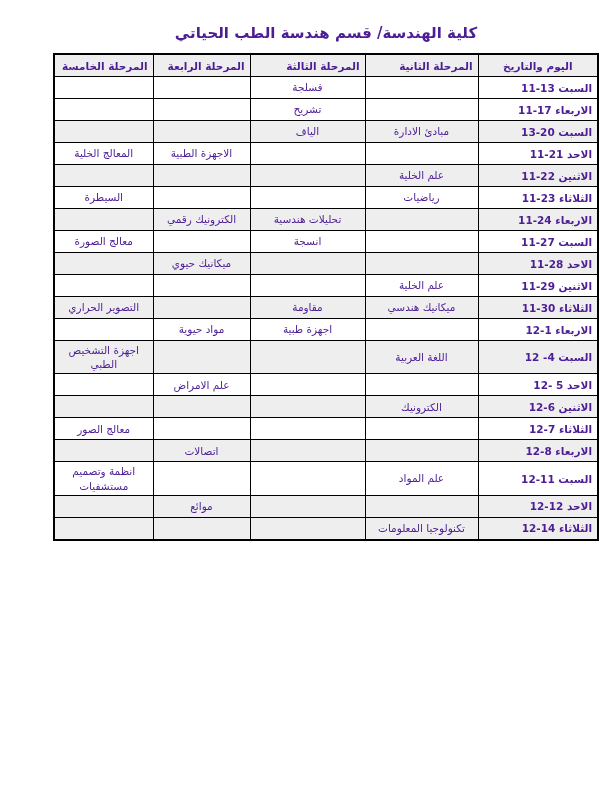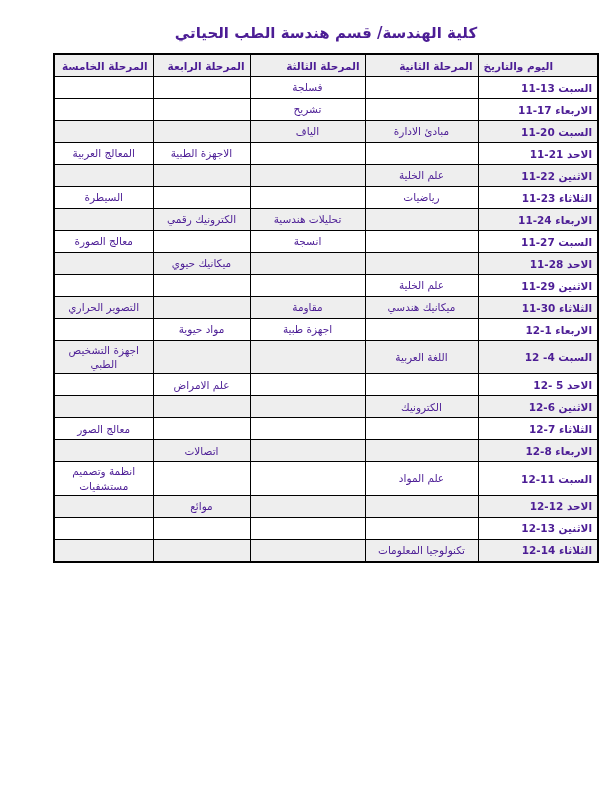--- a/index.html
+++ b/index.html
@@ -47,21 +47,21 @@
     height: 17px;
     vertical-align: middle;
     overflow: hidden;
   }
   table.schedule th {
     background: #eeeeee;
     font-weight: bold;
     text-align: right;
   }
   table.schedule th.c-date {
-    text-align: left;
+    text-align: center;
   }
   td.date-cell {
     font-weight: bold;
     padding-right: 8px;
     white-space: nowrap;
   }
   td.subj-cell {
     font-weight: normal;
     text-align: center;
     line-height: 1.35;
@@ -100,32 +100,32 @@
         <td class="subj-cell"></td>
       </tr>
       <tr>
         <td class="date-cell">الاربعاء 17-11</td>
         <td class="subj-cell"></td>
         <td class="subj-cell">تشريح</td>
         <td class="subj-cell"></td>
         <td class="subj-cell"></td>
       </tr>
       <tr class="shaded">
-        <td class="date-cell">السبت 20-11</td>
+        <td class="date-cell">السبت 20-13</td>
         <td class="subj-cell">مبادئ الادارة</td>
         <td class="subj-cell">الياف</td>
         <td class="subj-cell"></td>
         <td class="subj-cell"></td>
       </tr>
       <tr>
         <td class="date-cell">الاحد 21-11</td>
         <td class="subj-cell"></td>
         <td class="subj-cell"></td>
         <td class="subj-cell">الاجهزة الطبية</td>
-        <td class="subj-cell">المعالج العربية</td>
+        <td class="subj-cell">المعالج الخلية</td>
       </tr>
       <tr class="shaded">
         <td class="date-cell">الاثنين 22-11</td>
         <td class="subj-cell">علم الخلية</td>
         <td class="subj-cell"></td>
         <td class="subj-cell"></td>
         <td class="subj-cell"></td>
       </tr>
       <tr>
         <td class="date-cell">الثلاثاء 23-11</td>
@@ -216,27 +216,20 @@
         <td class="subj-cell">علم المواد</td>
         <td class="subj-cell"></td>
         <td class="subj-cell"></td>
         <td class="subj-cell">انظمة وتصميم مستشفيات</td>
       </tr>
       <tr class="shaded">
         <td class="date-cell">الاحد 12-12</td>
         <td class="subj-cell"></td>
         <td class="subj-cell"></td>
         <td class="subj-cell">موائع</td>
-        <td class="subj-cell"></td>
-      </tr>
-      <tr>
-        <td class="date-cell">الاثنين 13-12</td>
-        <td class="subj-cell"></td>
-        <td class="subj-cell"></td>
-        <td class="subj-cell"></td>
         <td class="subj-cell"></td>
       </tr>
       <tr class="shaded">
         <td class="date-cell">الثلاثاء 14-12</td>
         <td class="subj-cell">تكنولوجيا المعلومات</td>
         <td class="subj-cell"></td>
         <td class="subj-cell"></td>
         <td class="subj-cell"></td>
       </tr>
     </tbody>

